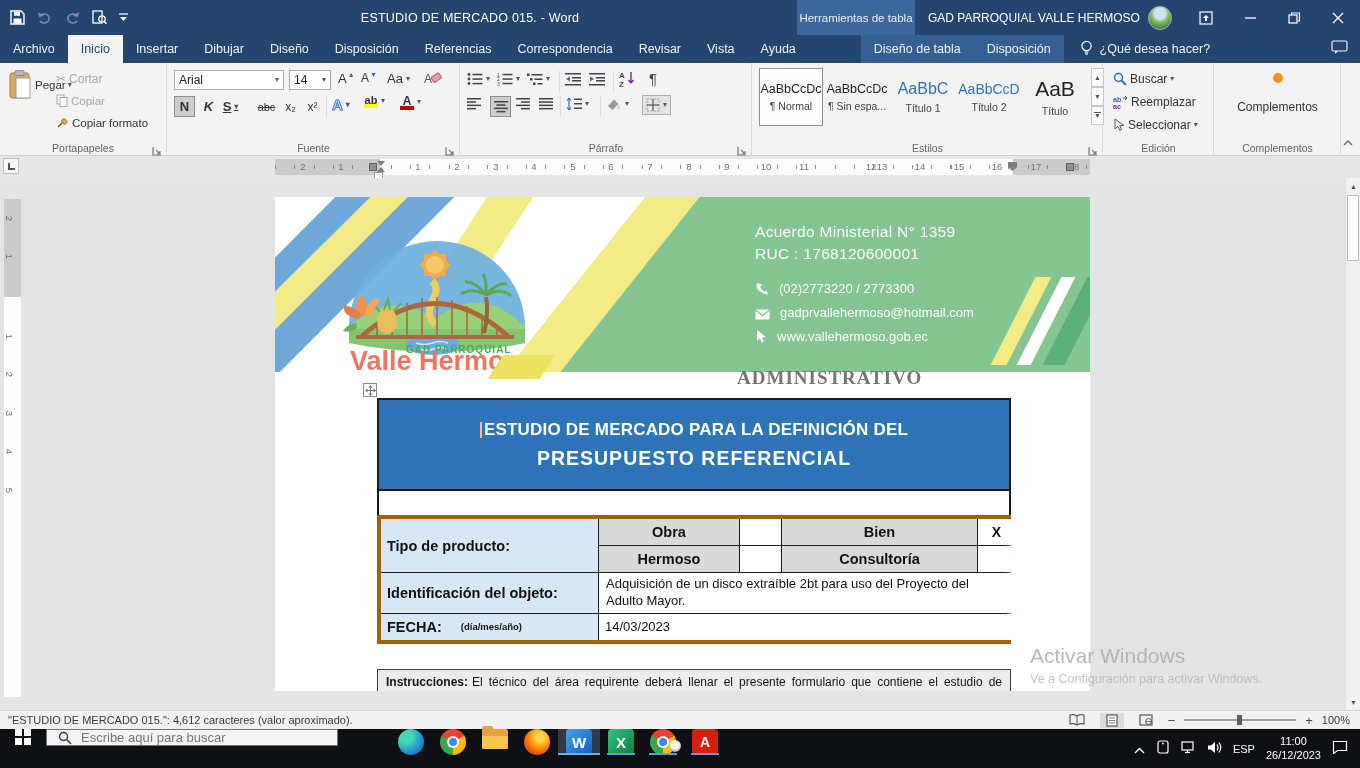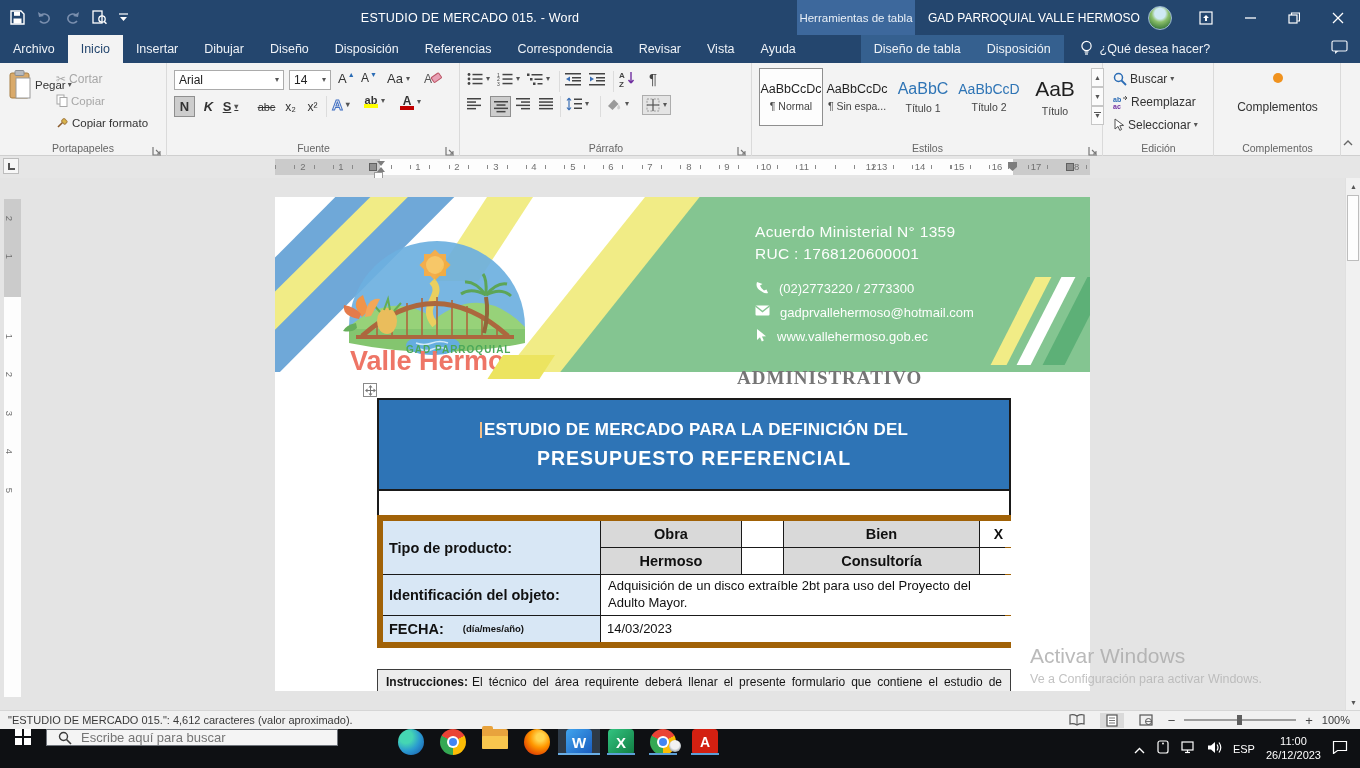--- a/index.html
+++ b/index.html
@@ -92,38 +92,38 @@
 .blue-band {background:#6fa8d8;clip-path:polygon(7.4% 0,22% 0,0.6% 100%,0 100%,0 34.6%)}
 .blue-band-y {background:#f1ec86;clip-path:polygon(11.7% 0,16.3% 0,0 75.8%,0 54%)}
 .stripeA {position:absolute;left:212px;top:0;width:46px;height:84px;background:#f1ec86;
   transform:skewX(-33deg);transform-origin:top left}
 .rbstripe {position:absolute;top:80px;height:88px;transform:skewX(-27deg)}
 .stripe-bottom {position:absolute;left:228px;top:158px;width:52px;height:24px;background:#ece460;
   transform:skewX(-33deg);transform-origin:top left}
 .logo {position:absolute;left:56px;top:26px;opacity:.92}
 .contact {position:absolute;left:480px;top:26px;color:#fdfefd}
 .c-big {font-size:15.5px;letter-spacing:.3px;margin-bottom:4px}
-.c-row {display:flex;align-items:flex-start;gap:10px;font-size:13px;margin-top:9px}
+.c-row {display:flex;align-items:flex-end;gap:10px;font-size:13px;margin-top:9px}
 .c-row svg {flex:0 0 auto}
 
 .section-label {position:absolute;left:462px;top:170px;width:212px;text-align:left;
   font-family:"Liberation Serif",serif;font-weight:bold;font-size:19px;color:#757575;letter-spacing:1px}
 .move-handle {position:absolute;left:88px;top:186px;width:14px;height:14px;background:#fff;
   border:1px solid #8a8a8a;display:flex;align-items:center;justify-content:center}
 
 
 .dtable {position:absolute;left:102px;top:201px;width:634px}
 .t-title {height:93px;background:#2e74b6;border:2px solid #1a1a1a;color:#fff;text-align:center;
   display:flex;flex-direction:column;justify-content:center;gap:7px}
 .t-l1 {font-size:17px;font-weight:bold;letter-spacing:.2px}
 .t-l2 {font-size:19.5px;font-weight:bold;letter-spacing:1px}
 .caret {display:inline-block;width:2px;height:16px;background:#f4c08a;margin-right:2px;vertical-align:-3px}
 .t-blank {height:24px;background:#fff;border-left:2px solid #1a1a1a;border-right:2px solid #1a1a1a}
 .t-grid {display:grid;grid-template-columns:217px 140px 41px 195px 37px;
-  grid-auto-rows:auto;gap:1px;background:#1a1a1a;border:6px solid #a16207}
+  grid-auto-rows:auto;gap:1px;background:#1a1a1a;border:4px solid #a16207}
 .cell {background:#fff;display:flex;align-items:center;padding:0 6px;font-size:13px;color:#111}
 .c-label {background:#d8e7f5;font-weight:bold;font-size:14.5px}
 .c-gray {background:#d9d9d9;font-weight:bold;font-size:14.5px;justify-content:center}
 .c-center {justify-content:center;font-weight:bold}
 .r1 {height:26px} .r3 {min-height:36px} 
 .c-val {font-size:13px;line-height:1.3;padding:3px 7px;align-items:flex-start}
 .fecha-hint {font-size:9.5px;font-weight:bold;margin-left:19px}
 
 .instructions {position:absolute;left:102px;top:472px;width:634px;background:#ececec;
   border:1px solid #3d3d3d;padding:4px 8px;font-size:12px;color:#151515;text-align:justify;line-height:1.4}

